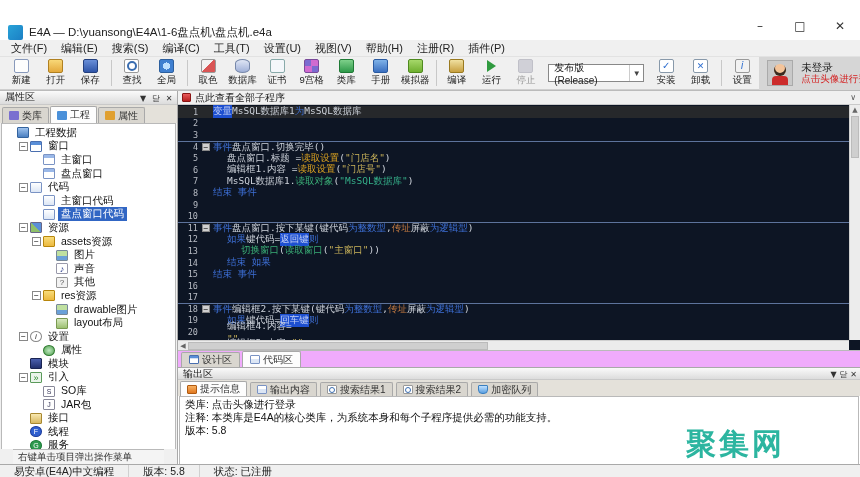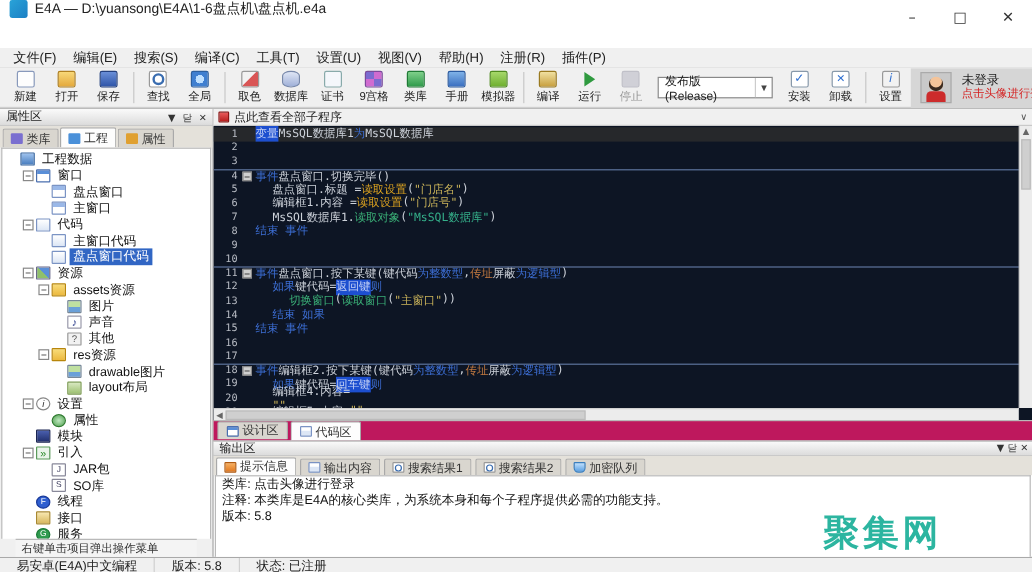--- a/index.html
+++ b/index.html
@@ -1,20 +1,20 @@
 <!DOCTYPE html>
 <html><head>
 <meta charset="utf-8">
 <style>
   * { margin:0; padding:0; box-sizing:border-box; }
   html,body { width:860px; height:477px; overflow:hidden; }
   body { font-family:"Liberation Sans","DejaVu Sans",sans-serif; background:#fff; position:relative; font-size:11px; color:#111; }
 
   
-  .titlebar { height:40px; background:#ffffff; display:flex; align-items:flex-start; padding-left:8px; }
+  .titlebar { height:40px; background:#ffffff; display:flex; align-items:flex-end; padding-left:8px; }
   .app-icon { width:15px; height:15px; background:linear-gradient(135deg,#29a3d8,#1b7fc4); border-radius:2px; margin-right:6px; flex:none; }
   .title-text { font-size:11.5px; color:#222; }
   .win-controls { margin-left:auto; display:flex; height:28px; }
   .win-btn { width:40px; height:28px; display:flex; align-items:center; justify-content:center; font-size:12px; color:#333; font-family:"DejaVu Sans",sans-serif; }
 
   
   .menubar { height:17px; background:#f0f0f0; display:flex; align-items:center; padding-left:4px; border-bottom:1px solid #e2e2e2; }
   .menu-item { padding:0 7px; font-size:11px; color:#222; }
 
   
@@ -114,21 +114,21 @@
   .tok-stry { color:#cbb45a; } .tok-fng { color:#3aae76; } .tok-strg { color:#35b08a; }
   .tok-addr { color:#c07840; }
   .tok-sel { background:#1d4fd0; color:#c3d0f5; }
   .vscroll { position:absolute; right:0; top:0; bottom:10px; width:11px; background:#ececec; border-left:1px solid #d0d0d0; }
   .vscroll .arr { height:10px; font-size:7px; color:#666; text-align:center; line-height:10px; font-family:"DejaVu Sans",sans-serif; }
   .vscroll .thumb { position:absolute; top:11px; left:1px; right:1px; height:42px; background:#cfcfcf; border:1px solid #bbb; }
   .hscroll { position:absolute; left:0; right:11px; bottom:0; height:10px; background:#ececec; border-top:1px solid #d0d0d0; display:flex; align-items:center; }
   .hscroll .arr { width:10px; font-size:7px; color:#666; text-align:center; font-family:"DejaVu Sans",sans-serif; }
   .hscroll .thumb { height:8px; width:300px; background:#cfcfcf; border:1px solid #bbb; }
 
-  .ed-tabs { height:17px; background:#be185d; display:flex; align-items:flex-start; padding-left:3px; gap:2px; border-top:1px solid #b9b9b9; }
+  .ed-tabs { height:17px; background:#f0abfc; display:flex; align-items:center; padding-left:3px; gap:2px; border-top:1px solid #b9b9b9; }
   .ed-tab { height:15px; display:flex; align-items:center; gap:3px; padding:0 7px; font-size:10px; background:#d9d6cf; border:1px solid #a9a9a9; border-bottom:none; border-radius:2px 2px 0 0; color:#333; }
   .ed-tab.active { background:#fdfdfd; height:16px; }
   .etab-ico { width:10px; height:9px; border-radius:1px; }
   .etab-design { background:linear-gradient(#5a8fd8 35%,#fff 36%); border:1px solid #4a6faf; }
   .etab-code { background:#fff; border:1px solid #7a93c4; box-shadow:inset 0 -4px 0 #dce6f5; }
 
   
   .out-head { height:13px; background:linear-gradient(#fafafa,#dcdcdc); border-top:1px solid #a9a9a9; border-bottom:1px solid #c9c9c9; display:flex; align-items:center; padding:0 3px 0 5px; font-size:10px; color:#222; }
   .out-tabs { height:16px; background:#e4e1da; display:flex; align-items:flex-end; padding-left:2px; gap:3px; }
   .out-tab { height:14px; display:flex; align-items:center; gap:3px; padding:0 6px; font-size:10px; background:#d9d6cf; border:1px solid #a9a9a9; border-bottom:none; border-radius:2px 2px 0 0; color:#333; }
@@ -302,26 +302,26 @@
           <span class="t-label">工程数据</span>
         </div>
         <div class="tree-row" style="padding-left: 13px;">
           <span class="t-exp">−</span>
           <span class="ti ti-win"></span>
           <span class="t-label">窗口</span>
         </div>
         <div class="tree-row" style="padding-left: 26px;">
           <span class="t-exp blank"></span>
           <span class="ti ti-winc"></span>
+          <span class="t-label">主窗口</span>
+        </div>
+        <div class="tree-row" style="padding-left: 26px;">
+          <span class="t-exp blank"></span>
+          <span class="ti ti-winc"></span>
           <span class="t-label">盘点窗口</span>
-        </div>
-        <div class="tree-row" style="padding-left: 26px;">
-          <span class="t-exp blank"></span>
-          <span class="ti ti-winc"></span>
-          <span class="t-label">主窗口</span>
         </div>
         <div class="tree-row" style="padding-left: 13px;">
           <span class="t-exp">−</span>
           <span class="ti ti-code"></span>
           <span class="t-label">代码</span>
         </div>
         <div class="tree-row" style="padding-left: 26px;">
           <span class="t-exp blank"></span>
           <span class="ti ti-code"></span>
           <span class="t-label">主窗口代码</span>
@@ -386,37 +386,37 @@
           <span class="ti ti-mod"></span>
           <span class="t-label">模块</span>
         </div>
         <div class="tree-row" style="padding-left: 13px;">
           <span class="t-exp">−</span>
           <span class="ti ti-imp">»</span>
           <span class="t-label">引入</span>
         </div>
         <div class="tree-row" style="padding-left: 26px;">
           <span class="t-exp blank"></span>
+          <span class="ti ti-so">S</span>
+          <span class="t-label">SO库</span>
+        </div>
+        <div class="tree-row" style="padding-left: 26px;">
+          <span class="t-exp blank"></span>
           <span class="ti ti-jar">J</span>
           <span class="t-label">JAR包</span>
         </div>
-        <div class="tree-row" style="padding-left: 26px;">
-          <span class="t-exp blank"></span>
-          <span class="ti ti-so">S</span>
-          <span class="t-label">SO库</span>
+        <div class="tree-row" style="padding-left: 13px;">
+          <span class="t-exp blank"></span>
+          <span class="ti ti-api"></span>
+          <span class="t-label">接口</span>
         </div>
         <div class="tree-row" style="padding-left: 13px;">
           <span class="t-exp blank"></span>
           <span class="ti ti-thr">F</span>
           <span class="t-label">线程</span>
-        </div>
-        <div class="tree-row" style="padding-left: 13px;">
-          <span class="t-exp blank"></span>
-          <span class="ti ti-api"></span>
-          <span class="t-label">接口</span>
         </div>
         <div class="tree-row" style="padding-left: 13px;">
           <span class="t-exp blank"></span>
           <span class="ti ti-svc">G</span>
           <span class="t-label">服务</span>
         </div>
       </div>
     <div class="side-hint">右键单击项目弹出操作菜单</div>
   </div>
 

